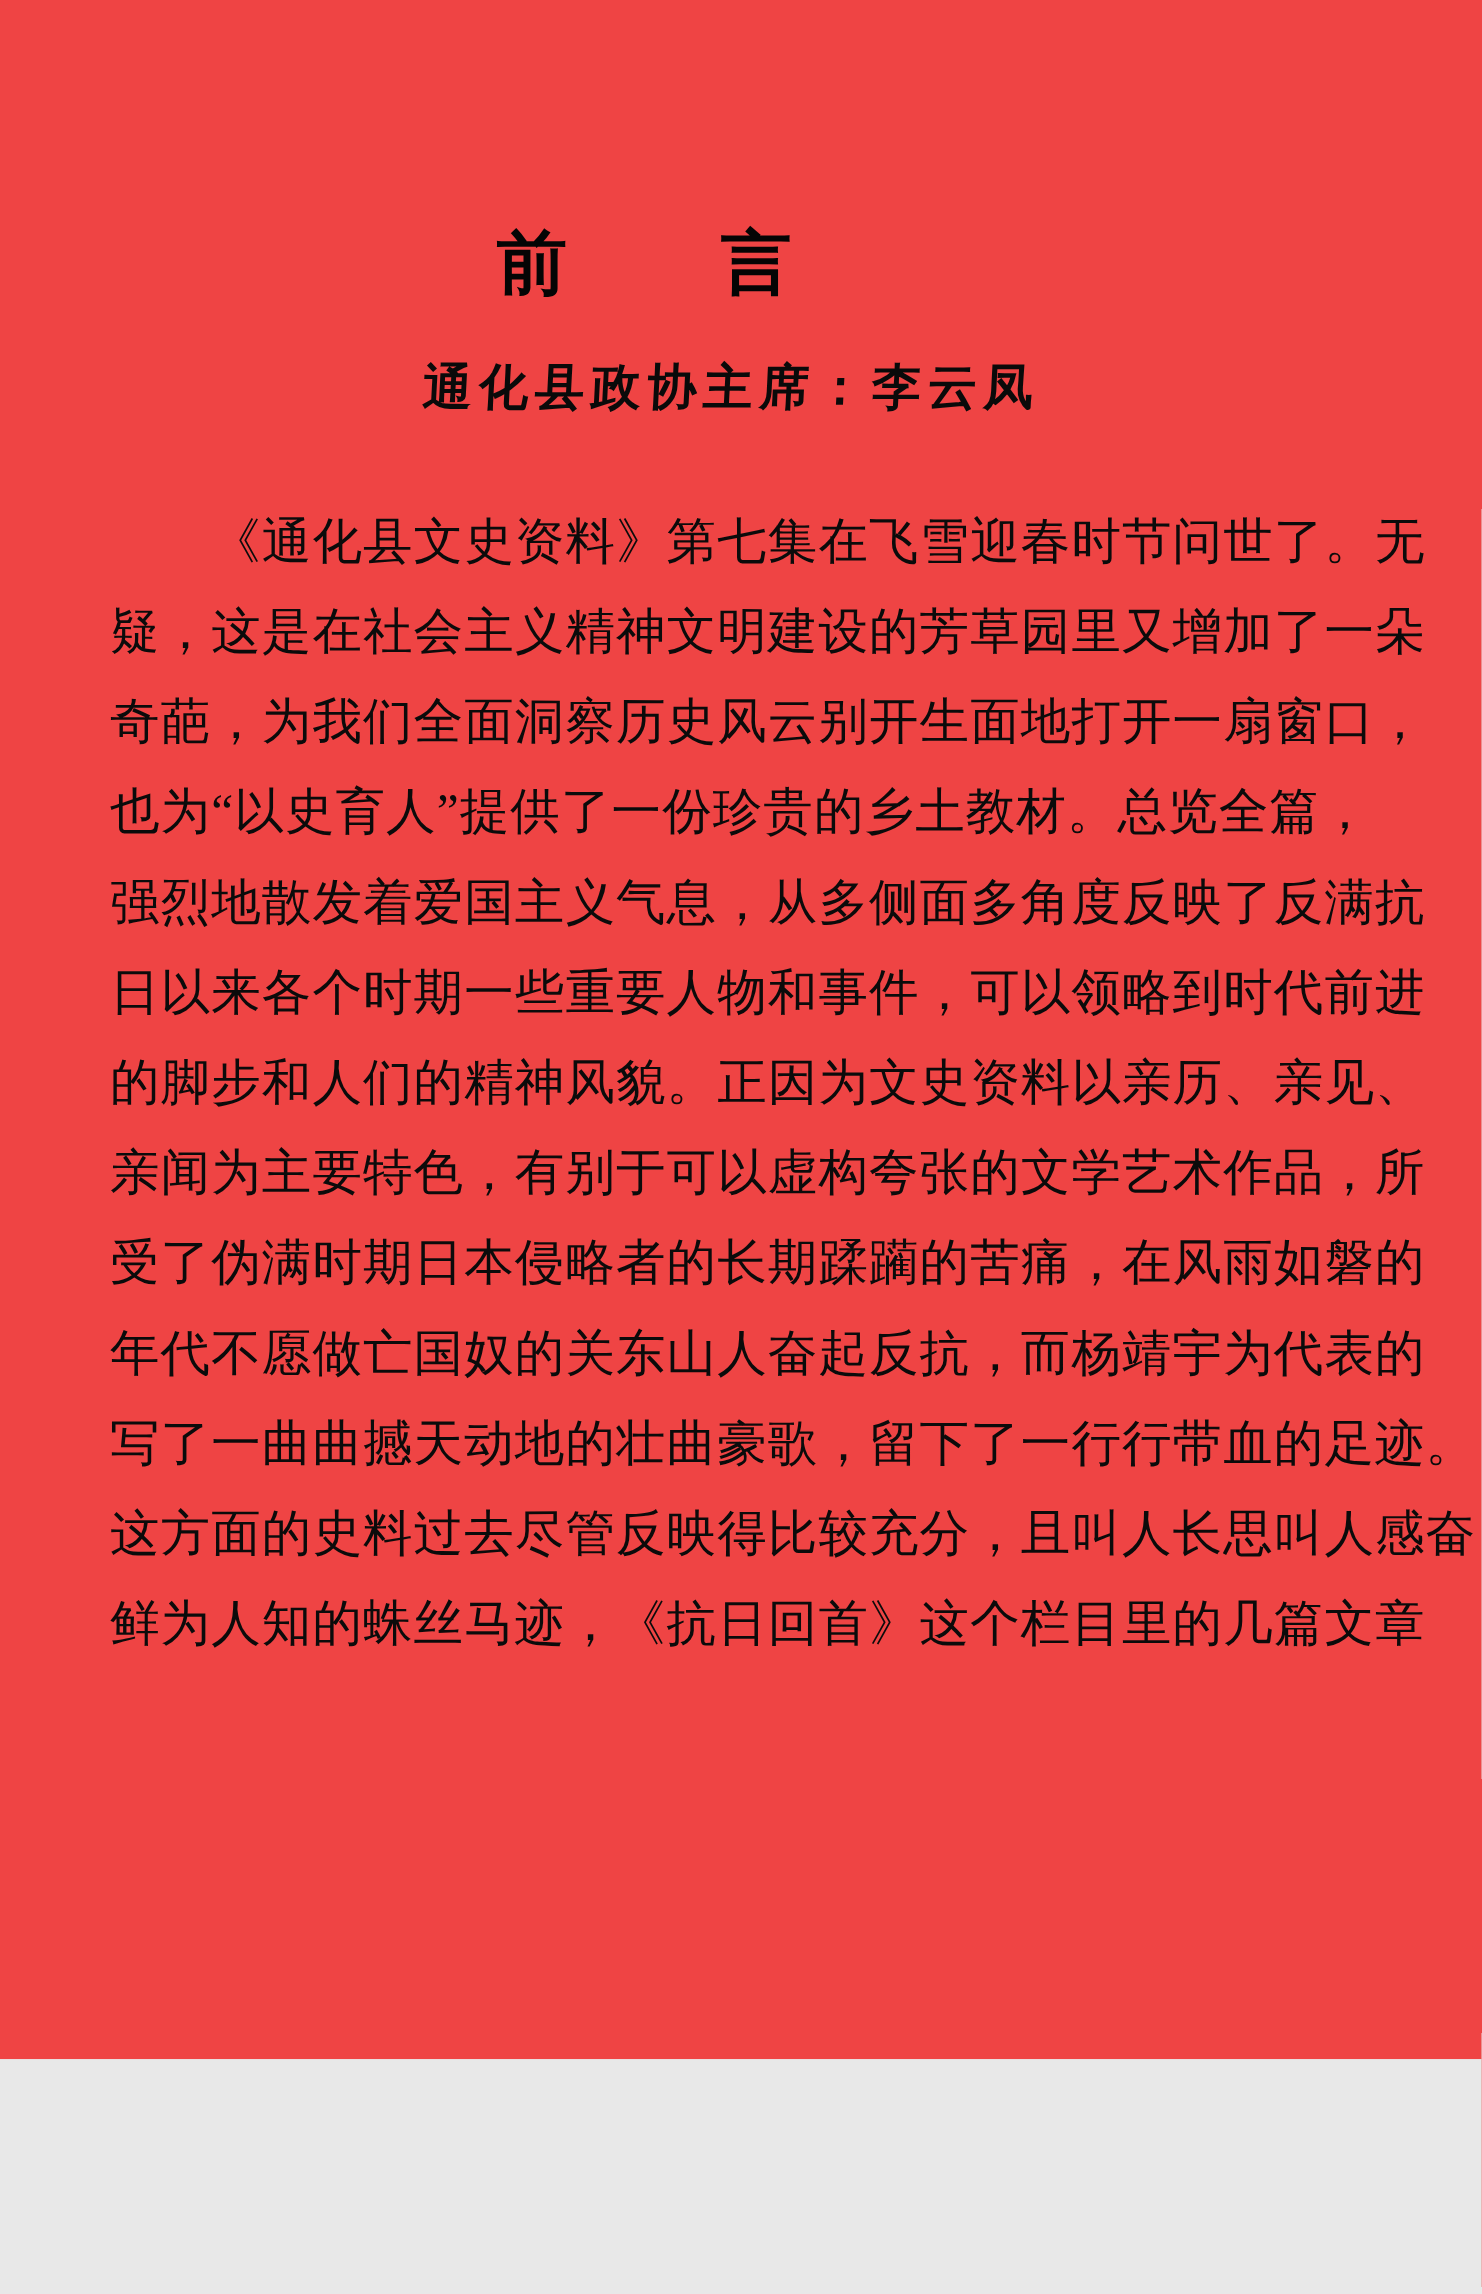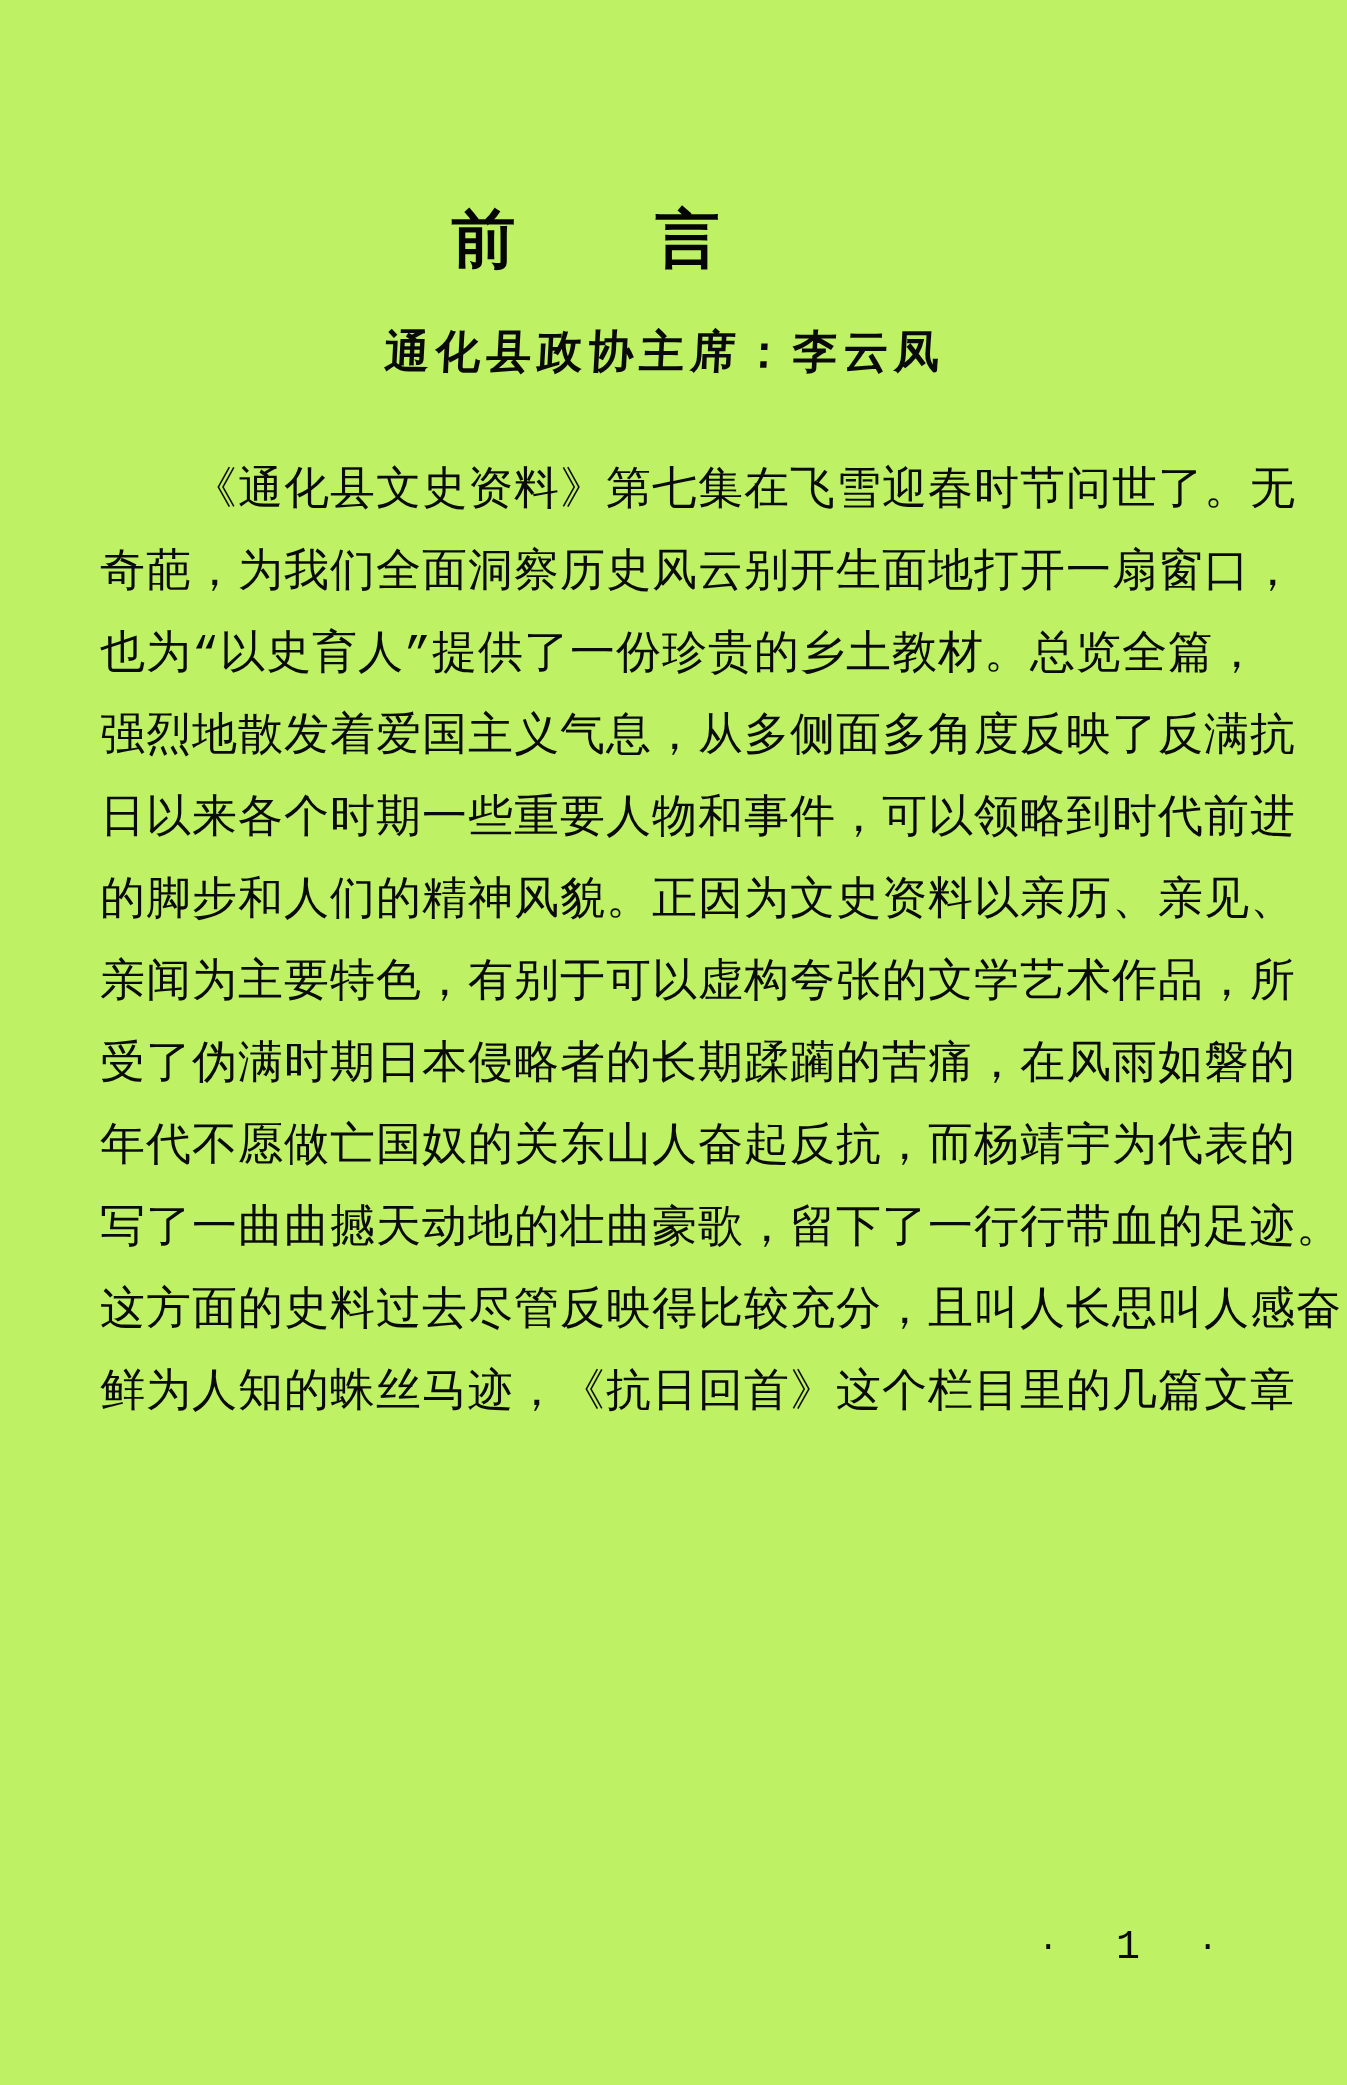--- a/index.html
+++ b/index.html
@@ -3,25 +3,25 @@
 <meta charset="utf-8">
 <style>
   html, body {
     margin: 0;
     padding: 0;
     background: #e8e8e8;
   }
   .page {
     position: relative;
     width: 1347px;
-    height: 2085px;
+    height: 1872px;
     margin: 0 auto;
-    background: #bef264;
+    background: #ef4444;
     color: #0b0b0b;
-    font-family: Liberation Mono, monospace;
+    font-family: Liberation Serif, serif;
     overflow: hidden;
   }
   .doc-title {
     position: absolute;
     top: 196px;
     left: 0;
     width: 1175px;
     text-align: center;
     font-size: 64px;
     font-weight: bold;
@@ -84,20 +84,21 @@
 <body>
 
 <div class="page">
 
   <div class="doc-title">前　　言</div>
 
   <div class="doc-byline">通化县政协主席：李云凤</div>
 
   <div class="doc-body">
     <div class="text-line indent">《通化县文史资料》第七集在飞雪迎春时节问世了。无</div>
+    <div class="text-line">疑，这是在社会主义精神文明建设的芳草园里又增加了一朵</div>
     <div class="text-line">奇葩，为我们全面洞察历史风云别开生面地打开一扇窗口，</div>
     <div class="text-line">也为“以史育人”提供了一份珍贵的乡土教材。总览全篇，</div>
     <div class="text-line">强烈地散发着爱国主义气息，从多侧面多角度反映了反满抗</div>
     <div class="text-line">日以来各个时期一些重要人物和事件，可以领略到时代前进</div>
     <div class="text-line">的脚步和人们的精神风貌。正因为文史资料以亲历、亲见、</div>
     <div class="text-line">亲闻为主要特色，有别于可以虚构夸张的文学艺术作品，所</div>
     <div class="text-line">受了伪满时期日本侵略者的长期蹂躏的苦痛，在风雨如磐的</div>
     <div class="text-line">年代不愿做亡国奴的关东山人奋起反抗，而杨靖宇为代表的</div>
     <div class="text-line">写了一曲曲撼天动地的壮曲豪歌，留下了一行行带血的足迹。</div>
     <div class="text-line">这方面的史料过去尽管反映得比较充分，且叫人长思叫人感奋</div>

